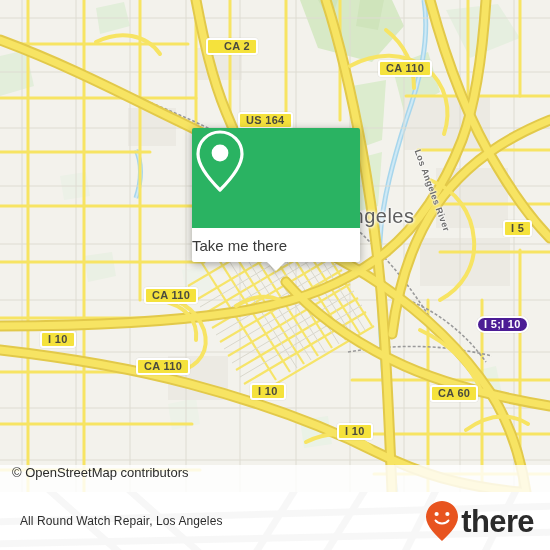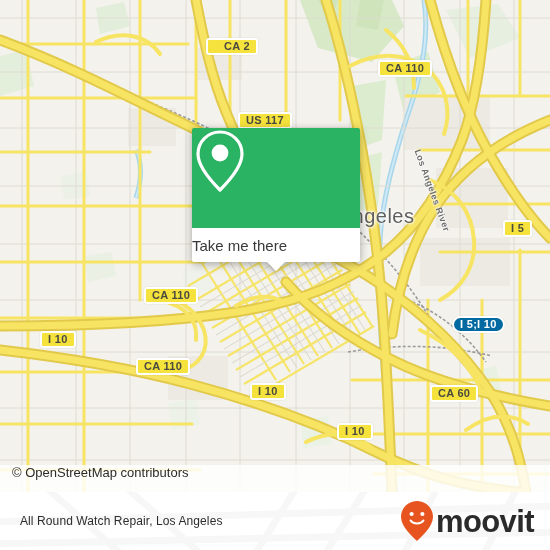--- a/index.html
+++ b/index.html
@@ -27,21 +27,21 @@
     display:flex;align-items:center;justify-content:center;
     padding:1px 6px 2px 6px;
     border:2px solid #ffffff;
     border-radius:3px;
     background:#f5e23c;
     color:#4a4a3f;
     height:17px;
     box-shadow:0 0 0 .5px rgba(0,0,0,.06);
   }
   .shield.pink{
-    background:#0369a1;border-color:#ffffff;color:#ffffff;border-radius:9px;
+    background:#4c1d95;border-color:#ffffff;color:#ffffff;border-radius:9px;margin-left:24px;
   }
 
   
   .river-label{
     position:absolute;
     font-size:9px;font-weight:bold;color:#6d6d6d;
     letter-spacing:.5px;white-space:nowrap;
     text-shadow:0 0 2px #fff,0 0 2px #fff,0 0 3px #fff;
   }
   
@@ -256,21 +256,21 @@
           <path d="M466 430 C488 414 508 412 528 424"></path>
           <path d="M306 442 C330 430 354 432 372 448"></path>
           <path d="M236 306 C252 296 266 294 280 300"></path>
         </g>
       </g>
 
     </svg>
 
     <div class="shield" style="left:206px;top:38px;padding-left:16px;">CA 2</div>
     <div class="shield" style="left:378px;top:60px;">CA 110</div>
-    <div class="shield" style="left:238px;top:112px;">US 117</div>
+    <div class="shield" style="left:238px;top:112px;">US 164</div>
     <div class="shield" style="left:503px;top:220px;">I 5</div>
     <div class="shield" style="left:144px;top:287px;">CA 110</div>
     <div class="shield pink" style="left:452px;top:316px;">I 5;I 10</div>
     <div class="shield" style="left:40px;top:331px;">I 10</div>
     <div class="shield" style="left:136px;top:358px;">CA 110</div>
     <div class="shield" style="left:250px;top:383px;">I 10</div>
     <div class="shield" style="left:430px;top:385px;">CA 60</div>
     <div class="shield" style="left:337px;top:423px;">I 10</div>
 
     <div class="river-label" style="left:422px;top:148px;transform:rotate(70deg);transform-origin:left top;">Los Angeles River</div>
@@ -312,17 +312,17 @@
 
     <div class="footer-title">All Round Watch Repair, Los Angeles</div>
 
     <div class="brand">
       <svg width="34" height="42" viewBox="0 0 34 42">
         <path d="M17 1 C8.2 1 1 8.2 1 17 C1 26.6 12 36 17 41 C22 36 33 26.6 33 17 C33 8.2 25.8 1 17 1 Z" fill="#e8541f"></path>
         <circle cx="11.6" cy="14" r="2.1" fill="#ffffff"></circle>
         <circle cx="22.4" cy="14" r="2.1" fill="#ffffff"></circle>
         <path d="M10.6 20.5 C13 24.4 21 24.4 23.4 20.5" stroke="#ffffff" stroke-width="2.1" fill="none" stroke-linecap="round"></path>
       </svg>
-      <div class="brand-text">moovit</div>
+      <div class="brand-text">there</div>
     </div>
   </div>
 
 </div>
 
 </body></html>

